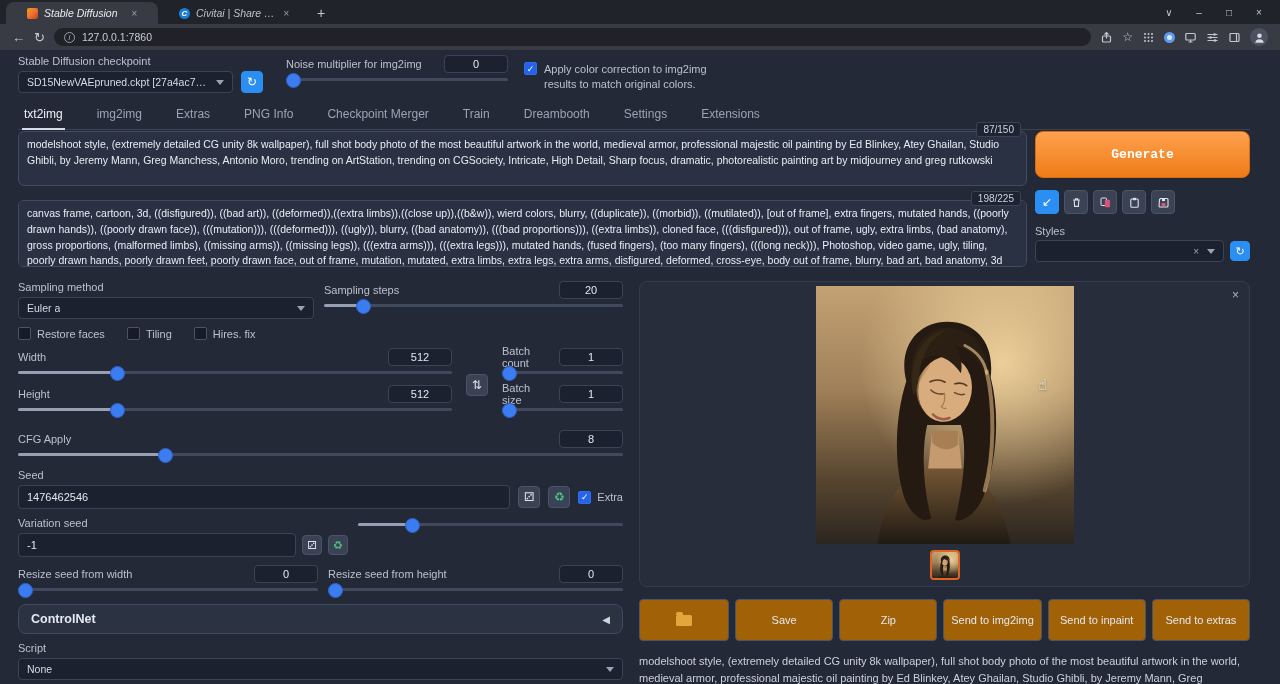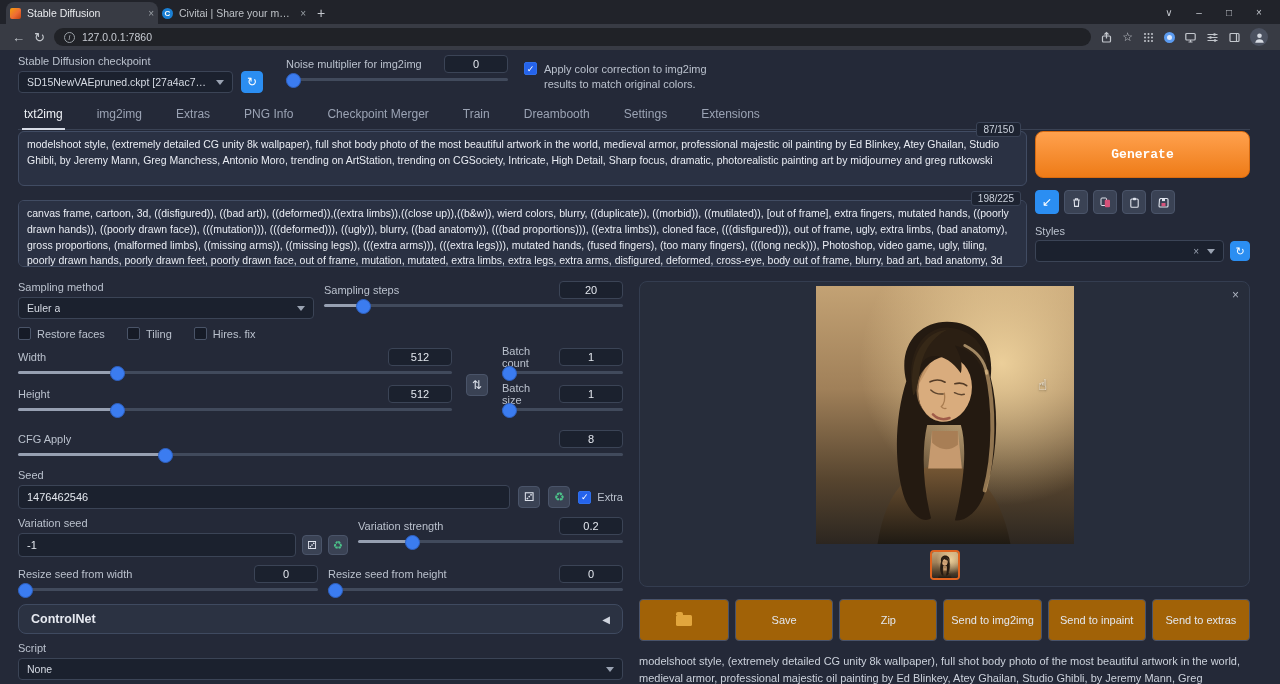--- a/index.html
+++ b/index.html
@@ -4,22 +4,22 @@
 <style>
   * { box-sizing: border-box; margin: 0; padding: 0; }
   html,body { width:1280px; height:684px; overflow:hidden; }
   body {
     font-family: "Liberation Sans", "DejaVu Sans", sans-serif;
     background:#242938; color:#d8dde6; font-size:11px;
     position:relative;
   }
   
   .tabstrip { height:24px; background:#21232a; display:flex; align-items:flex-end; padding:0 6px; }
-  .btab { height:22px; width:152px; display:flex; align-items:center; gap:6px; padding:0 4px;
-          border-radius:8px 8px 0 0; font-size:10.5px; color:#bdc1c6; cursor:pointer; }
+  .btab { height:22px; width:152px; display:flex; align-items:center; gap:6px; padding:0 21px;
+          border-radius:8px 8px 0 0; font-size:10.5px; color:#bdc1c6; cursor:pointer;font-style:italic; }
   .btab.active { background:#383b44; color:#e8eaed; }
   .btab-title { flex:1; white-space:nowrap; overflow:hidden; text-overflow:ellipsis; }
   .btab-close { font-size:10px; color:#9aa0a6; }
   .favicon-sd { width:11px; height:11px; flex:0 0 11px; border-radius:2px;
                 background:linear-gradient(135deg,#f59e0b,#ef6c35 55%,#c2410c); }
   .favicon-civitai { width:11px; height:11px; flex:0 0 11px; border-radius:50%; background:#1a7fd4;
                 color:#fff; font-size:8px; font-weight:700; display:flex; align-items:center; justify-content:center; }
   .newtab { width:22px; height:22px; display:flex; align-items:center; justify-content:center;
             color:#c3c7cd; font-size:14px; cursor:pointer; }
   .wincontrols { margin-left:auto; display:flex; align-self:center; }
@@ -466,24 +466,20 @@
             <input class="text-input grow" value="-1" style="">
             <button class="sqbtn sm">
               <span>⚂</span>
             </button>
             <button class="sqbtn sm">
               <span class="green">♻</span>
             </button>
           </div>
         </div>
         <div class="col-varstr">
-          <div class="lblrow">
-            <span class="lbl">Variation strength</span>
-            <span class="numbox">0.2</span>
-          </div>
           <div class="slider" style="--pct: 20%;"></div>
         </div>
       </div>
 
       <div class="crow">
         <div class="col-rw">
           <div class="lblrow">
             <span class="lbl">Resize seed from width</span>
             <span class="numbox">0</span>
           </div>

